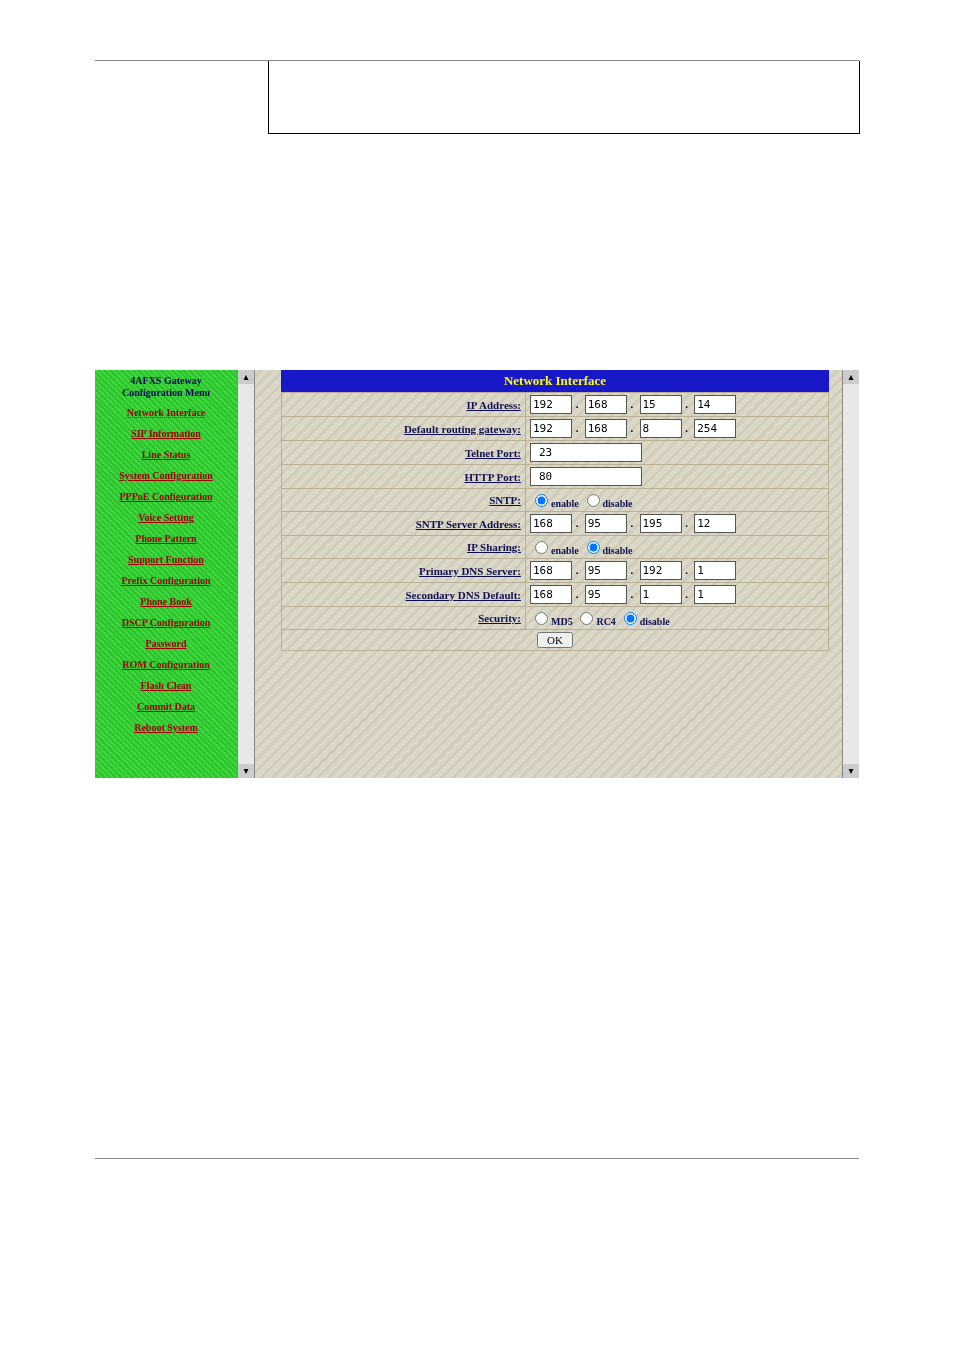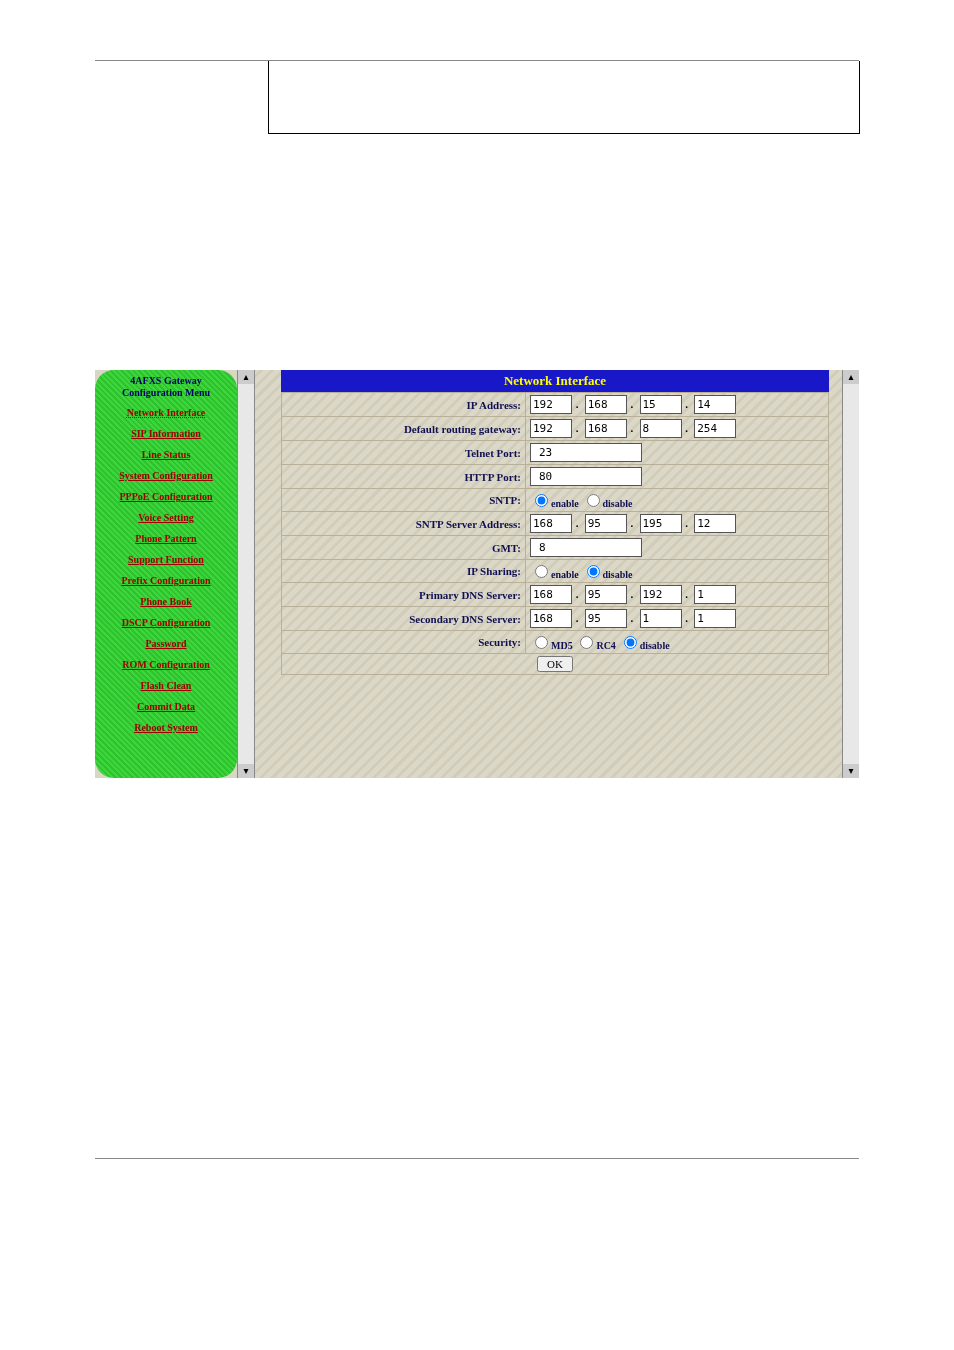--- a/index.html
+++ b/index.html
@@ -51,21 +51,20 @@
   font-size: 10px;
   line-height: 14px;
   color: #000;
 }
 .sidebar {
   width: 142px;
   background-image: repeating-linear-gradient(45deg, #3dd63d 0 2px, #2ec22e 2px 4px);
   text-align: center;
   font-size: 11px;
   padding-top: 2px;
-  border-radius: 19px;
 }
 .sidebar-title {
   color: #000060;
   font-weight: bold;
   font-size: 10px;
   line-height: 12px;
   padding: 3px 2px;
 }
 .sidebar a {
   display: block;
@@ -113,20 +112,21 @@
   border: 1px solid #b8b098;
   padding: 2px 4px;
   vertical-align: middle;
 }
 td.lbl {
   width: 235px;
   text-align: right;
   font-weight: bold;
   color: #101050;
   white-space: nowrap;
+  text-decoration: underline;
 }
 input.oct {
   width: 36px;
   font-family: monospace;
   font-size: 11px;
   height: 15px;
   border: 1px solid #555;
 }
 input.portnum {
   width: 100px;
@@ -236,42 +236,38 @@
         </tr>
         <tr>
           <td class="lbl">SNTP Server Address:</td>
           <td>
             <input class="oct" value="168" style=""><span class="dot">.</span>
             <input class="oct" value="95" style=""><span class="dot">.</span>
             <input class="oct" value="195" style=""><span class="dot">.</span>
             <input class="oct" value="12" style="">
           </td>
         </tr>
-        <tr>
-          <td class="lbl">GMT:</td>
-          <td><input class="portnum" value="8" style=""></td>
-        </tr>
         <tr style="position:relative">
           <td class="lbl" style="position:relative">IP Sharing:</td>
           <td>
             <input type="radio" style=""><span class="radio-lbl">enable</span>
             <input type="radio" checked="" style=""><span class="radio-lbl">disable</span>
           </td>
         </tr>
         <tr>
           <td class="lbl">Primary DNS Server:</td>
           <td>
             <input class="oct" value="168" style=""><span class="dot">.</span>
             <input class="oct" value="95" style=""><span class="dot">.</span>
             <input class="oct" value="192" style=""><span class="dot">.</span>
             <input class="oct" value="1" style="">
           </td>
         </tr>
         <tr>
-          <td class="lbl">Secondary DNS Server:</td>
+          <td class="lbl">Secondary DNS Default:</td>
           <td>
             <input class="oct" value="168" style=""><span class="dot">.</span>
             <input class="oct" value="95" style=""><span class="dot">.</span>
             <input class="oct" value="1" style=""><span class="dot">.</span>
             <input class="oct" value="1" style="">
           </td>
         </tr>
         <tr>
           <td class="lbl">Security:</td>
           <td>

